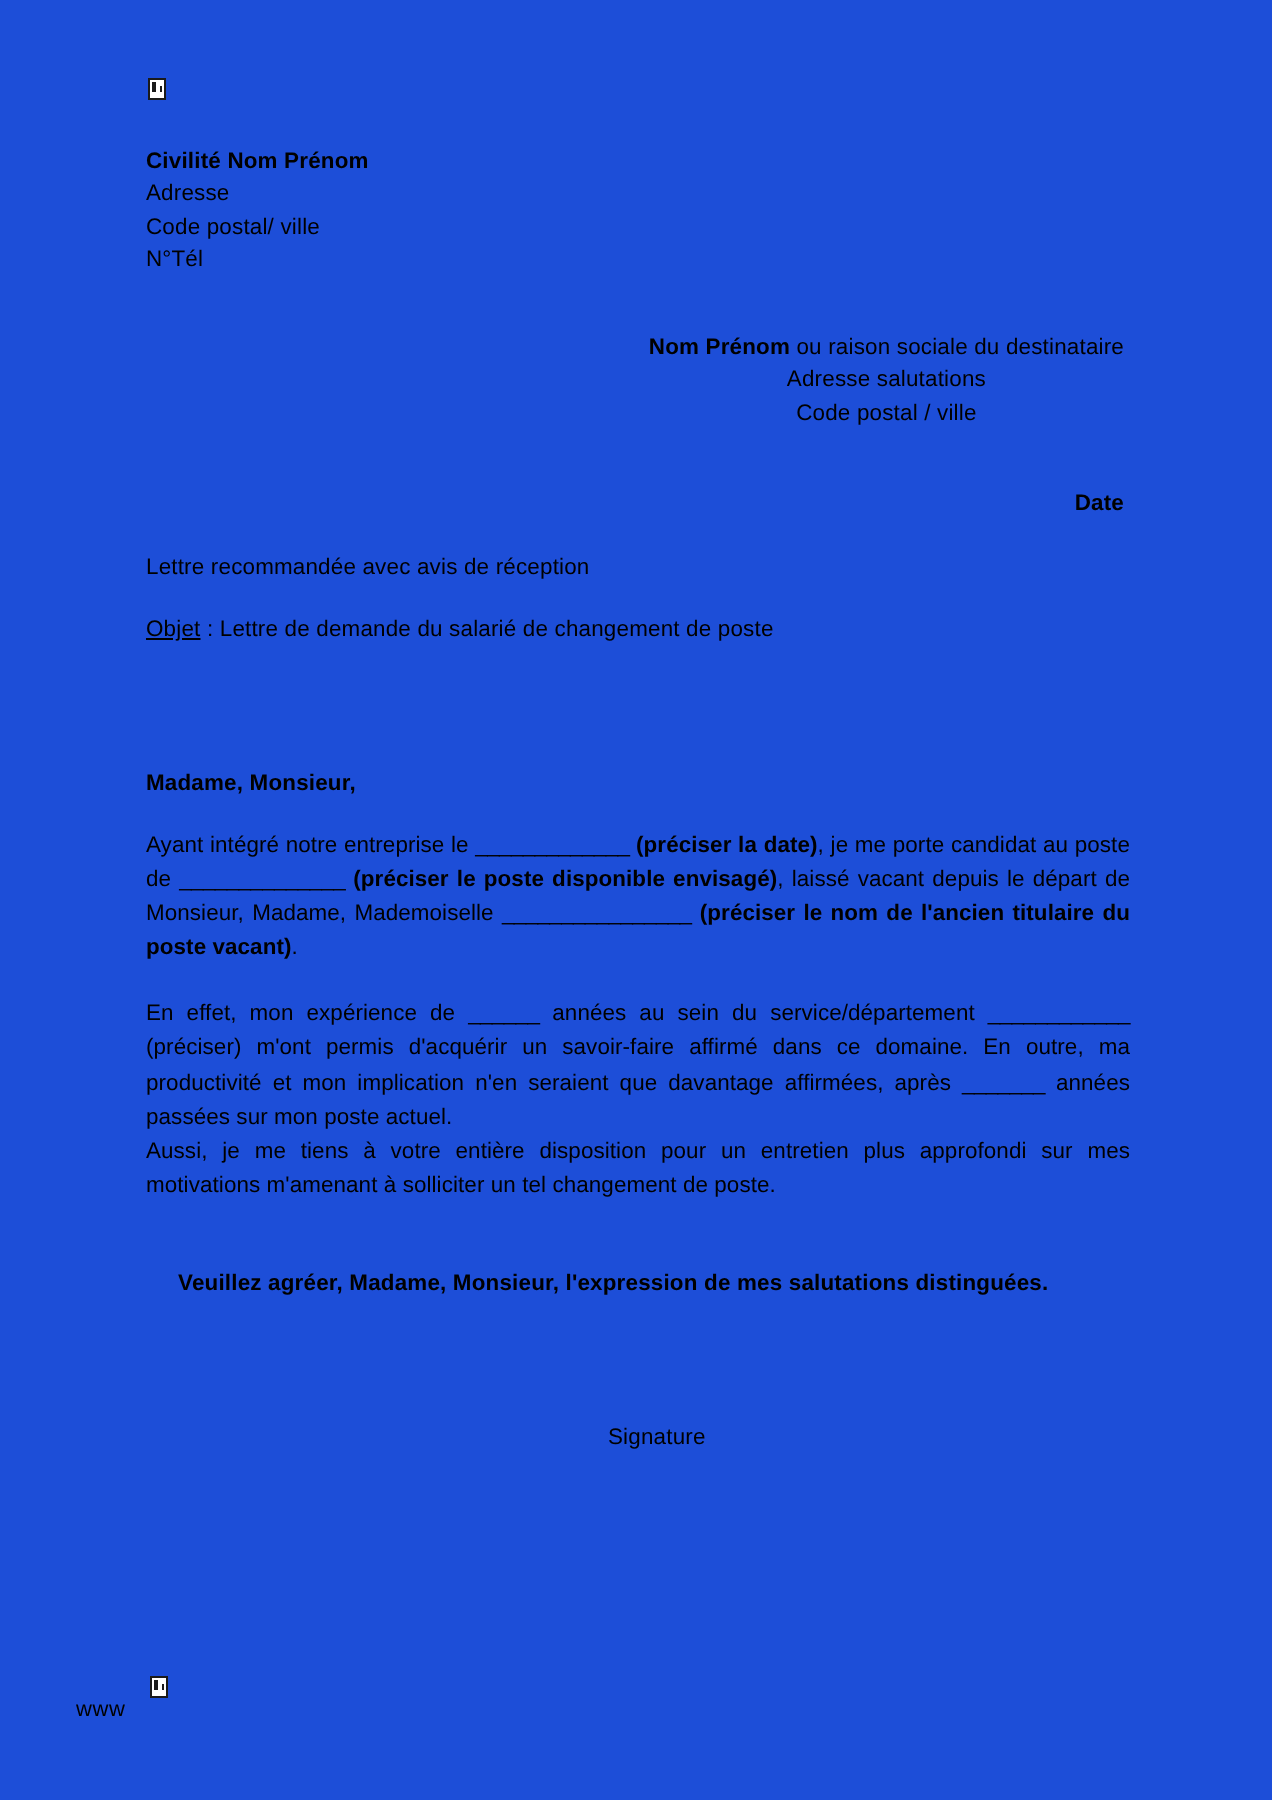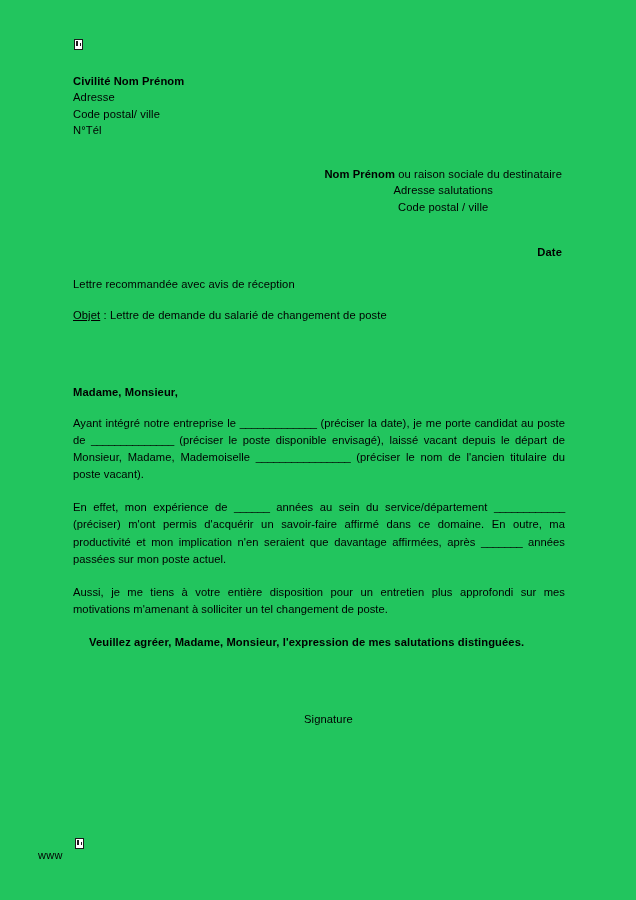--- a/index.html
+++ b/index.html
@@ -13,21 +13,21 @@
     font-family: "Liberation Sans", sans-serif;
     color: #000000;
     position: relative;
     overflow: hidden;
   }
 
   .page {
     position: relative;
     width: 636px;
     height: 900px;
-    background: #22c55e;
+    background: #1d4ed8;
   }
 
   
   .img-placeholder {
     display: inline-block;
     width: 7px;
     height: 9px;
     border: 1px solid #1a1a1a;
     background: #ffffff;
     position: relative;
@@ -127,23 +127,23 @@
   }
   .para {
     font-size: 11.2px;
     line-height: 17.1px;
     text-align: justify;
     text-justify: inter-word;
     letter-spacing: 0.05px;
     margin: 0 0 15px 0;
   }
   .para.p1 { margin-bottom: 16px; }
-  .para.p2 { margin-bottom: 16px; }
+  .para.p2 { margin-bottom: 0; }
   .para.p3 { margin-bottom: 0; }
-  .para b { font-weight: normal; }
+  .para b { font-weight: bold; }
   .blank { font-weight: normal; letter-spacing: -0.3px; }
 
   
   .closing {
     position: absolute;
     left: 73px;
     top: 636px;
     width: 492px;
     font-size: 11.2px;
     font-weight: bold;

